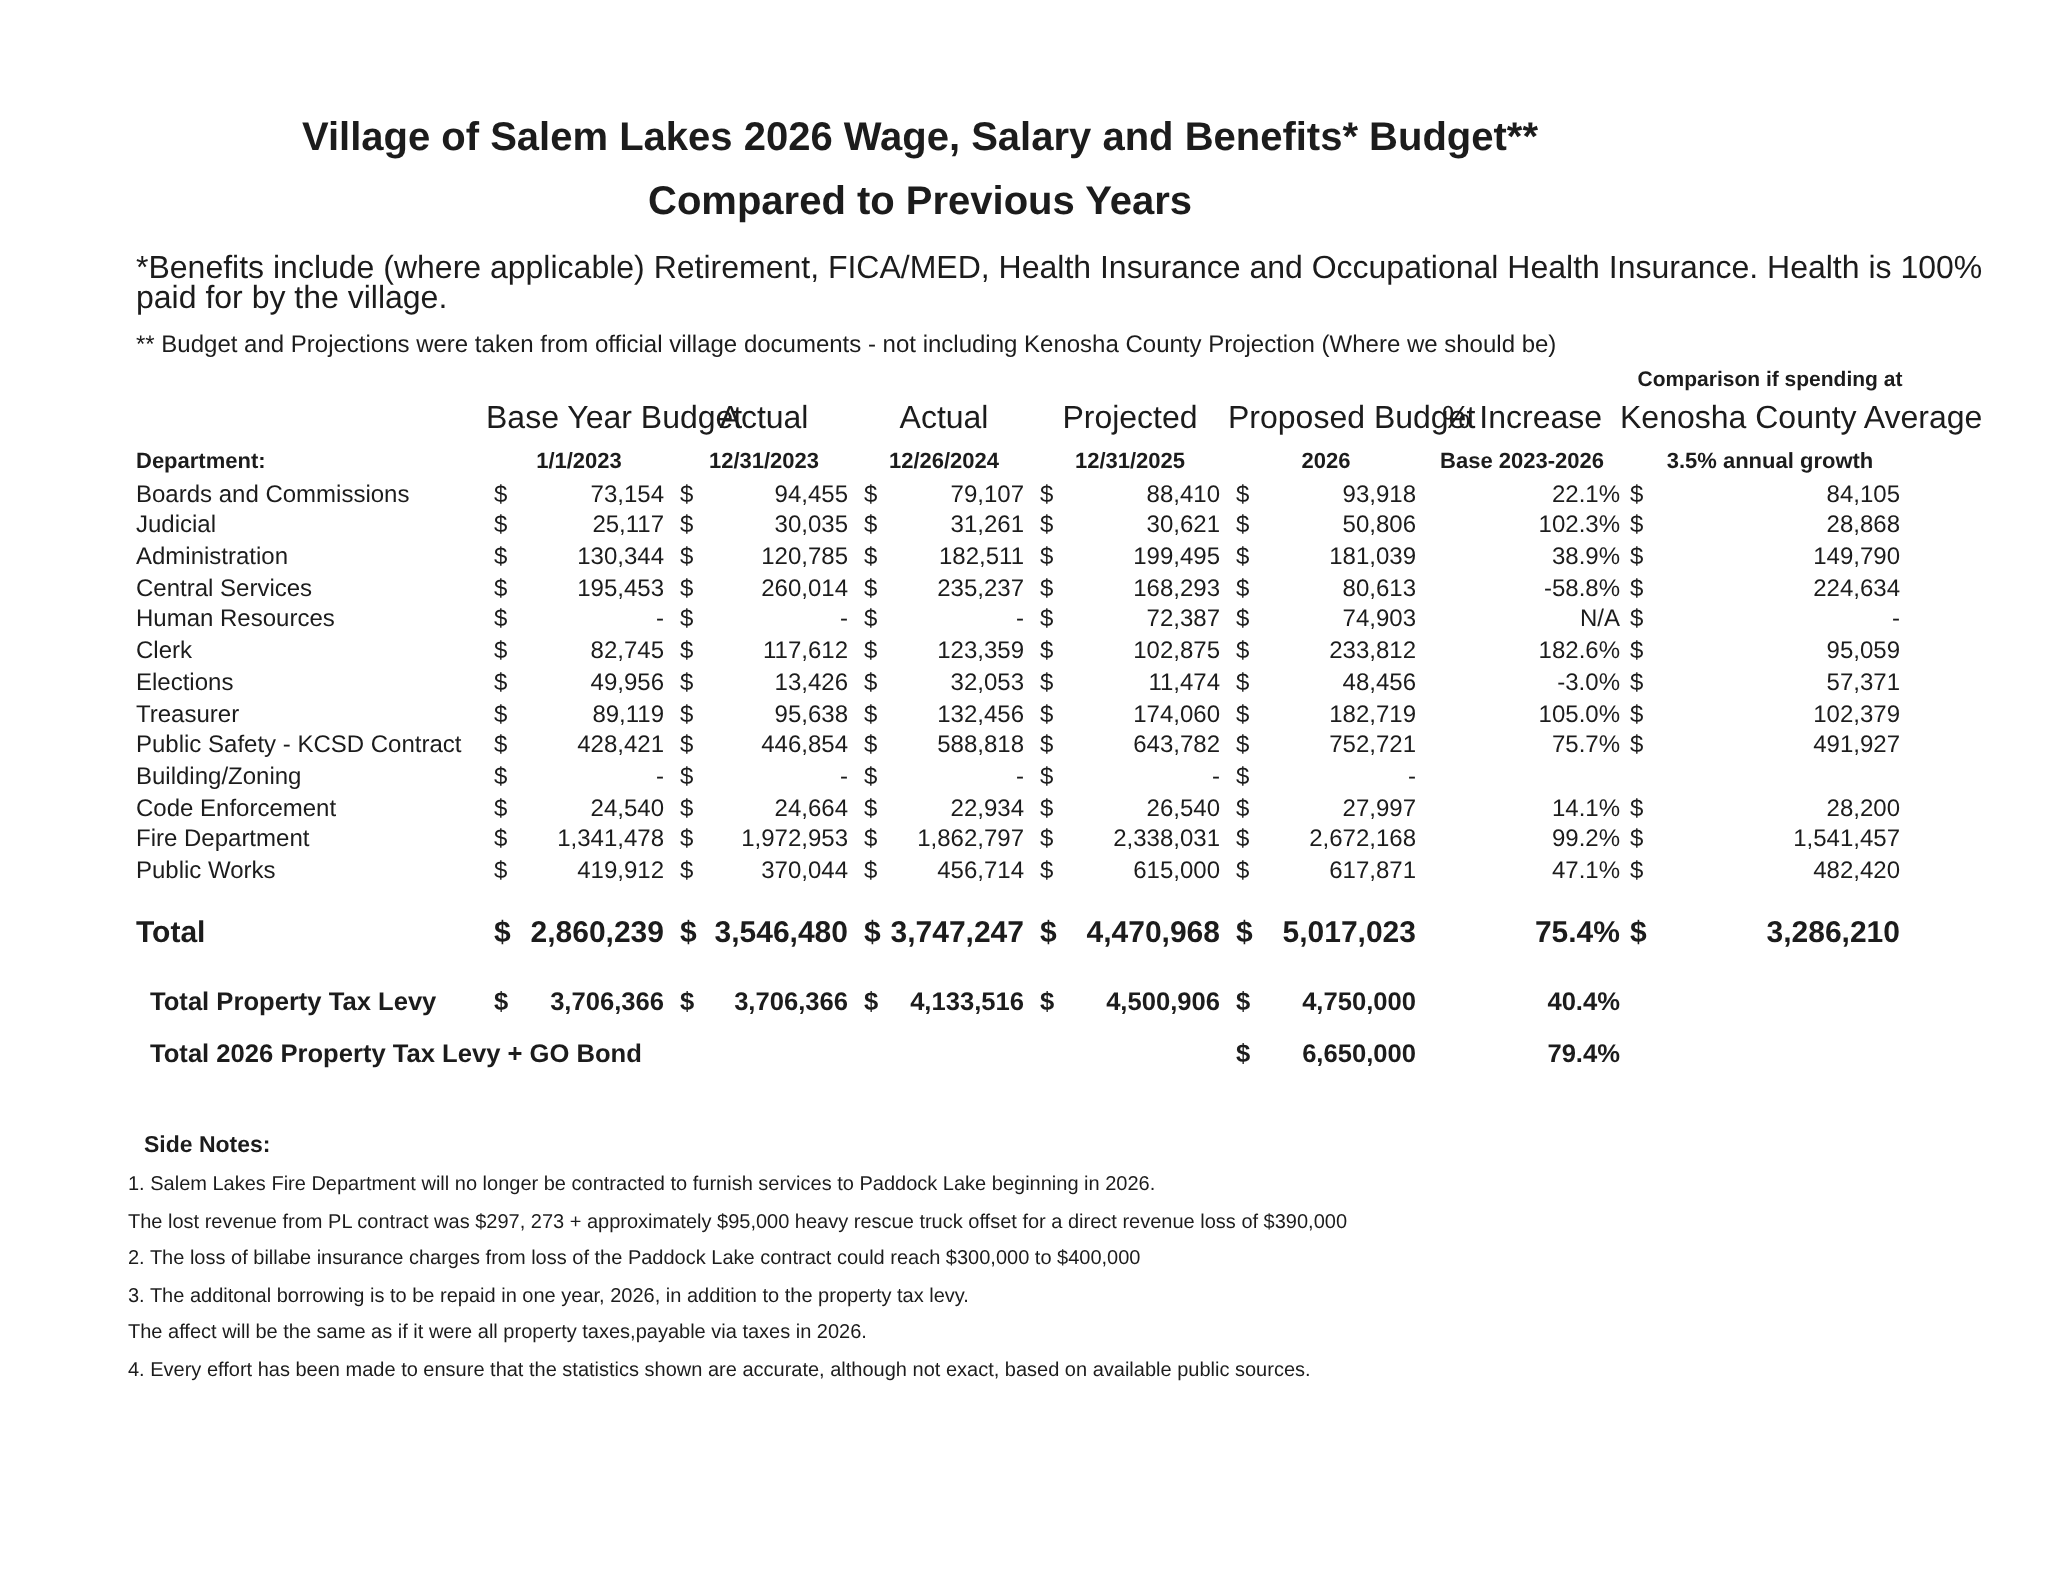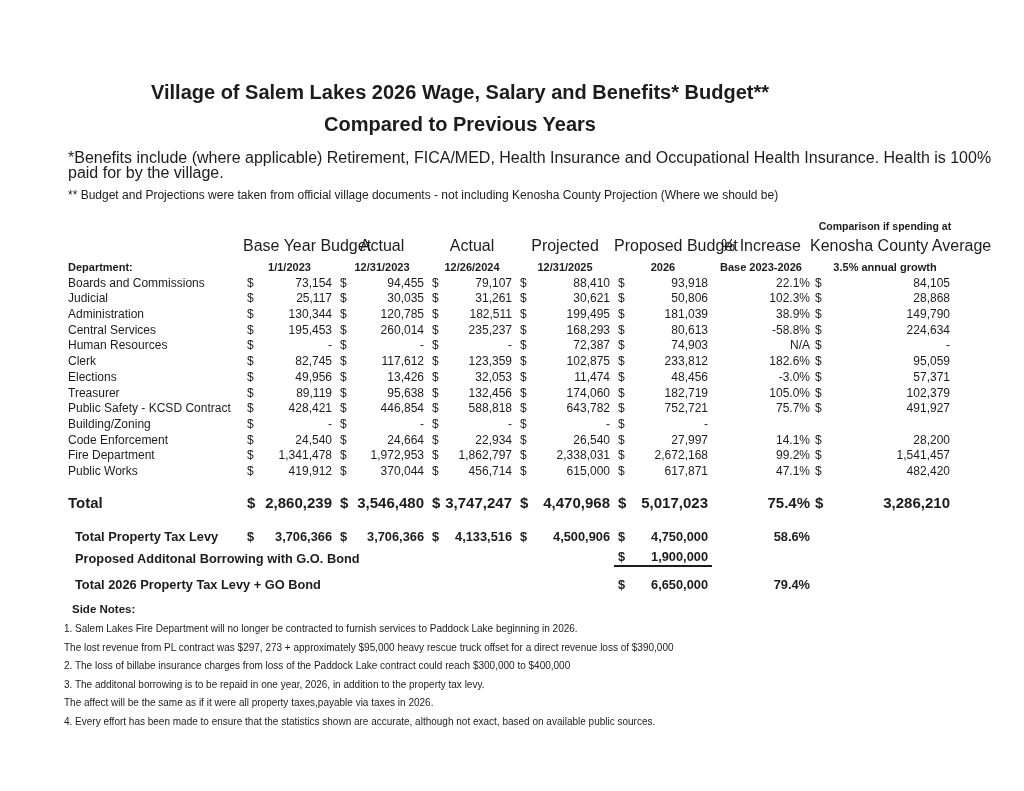--- a/index.html
+++ b/index.html
@@ -2,36 +2,36 @@
 <html><head>
 <meta charset="utf-8">
 <style>
   html, body { margin:0; padding:0; background:#ffffff; }
   body {
     width:1024px; height:791px; overflow:hidden;
     font-family:"Liberation Sans", sans-serif;
     color:#1c1c1c;
     -webkit-font-smoothing:antialiased;
   }
-  .page { position:relative; width:1024px; height:791px; background:#fff; padding-top:78px; box-sizing:border-box; }
+  .page { position:relative; width:1024px; height:791px; background:#fff; padding-top:55px; box-sizing:border-box; }
 
   
   .titles { width:920px; text-align:center; }
   .doc-title    { font-size:20px; font-weight:bold; line-height:28px; }
   .doc-subtitle { font-size:20px; font-weight:bold; line-height:28px; margin-top:4px; }
 
   
   .fnotes { margin-left:68px; }
   .fnote1 { font-size:16px; line-height:15px; margin-top:12px; }
   .fnote2 { font-size:12px; line-height:15px; margin-top:8px; }
 
   
   table.budget {
     border-collapse:collapse; table-layout:fixed;
-    width:892px; margin-left:68px; margin-top:16px;
+    width:892px; margin-left:68px; margin-top:3px;
   }
   table.budget td { padding:0; white-space:nowrap; vertical-align:bottom; overflow:visible; }
 
   tr.hrowA td { height:14px; font-size:10.5px; font-weight:bold; text-align:center; line-height:13px; }
   tr.hrowB td { height:20px; font-size:16px; font-weight:normal; text-align:center; line-height:15px; }
   tr.hrowC td { height:22px; font-size:11px; font-weight:bold; text-align:center; line-height:15px; }
   tr.hrowC td.dept { text-align:left; }
 
   tr.drow td { height:15.7px; font-size:12px; line-height:15px; }
   td.dept { text-align:left; }
@@ -47,21 +47,21 @@
   tr.trow td { height:20px; font-size:15px; font-weight:bold; line-height:17px; }
 
   tr.levy td { font-weight:bold; font-size:12.8px; line-height:17px; }
   tr.levy1 td { height:22px; }
   tr.levy2 td { height:22px; }
   tr.levy3 td { height:26px; }
   tr.levy td.dept, tr.levy td.span-label { padding-left:7px; text-align:left; }
   td.sumline .acc { border-bottom:2px solid #1c1c1c; }
 
   
-  .side-notes { margin-left:64px; margin-top:8px; }
+  .side-notes { margin-left:64px; margin-top:30px; }
   .side-notes-heading { font-size:11.5px; font-weight:bold; line-height:16px; padding-left:8px; margin-bottom:3px; }
   .note-line { font-size:10px; line-height:18.6px; }
 </style>
 </head>
 <body>
 
 <div class="page">
 
   <div class="titles">
     <div class="doc-title">Village of Salem Lakes 2026 Wage, Salary and Benefits* Budget**</div>
@@ -709,35 +709,24 @@
               <span>$</span>
               <span class="num">4,500,906</span>
             </div>
           </td>
         <td>
             <div class="acc">
               <span>$</span>
               <span class="num">4,750,000</span>
             </div>
           </td>
-        <td class="pct">58.6%</td>
+        <td class="pct">40.4%</td>
         <td></td>
       </tr>
 
-      <tr class="levy levy2">
-        <td class="span-label" colspan="5">Proposed Additonal Borrowing with G.O. Bond</td>
-        <td class="sumline">
-            <div class="acc">
-              <span>$</span>
-              <span class="num">1,900,000</span>
-            </div>
-          </td>
-        <td></td>
-        <td></td>
-      </tr>
 
       <tr class="levy levy3">
         <td class="span-label" colspan="5">Total 2026 Property Tax Levy + GO Bond</td>
         <td>
             <div class="acc">
               <span>$</span>
               <span class="num">6,650,000</span>
             </div>
           </td>
         <td class="pct">79.4%</td>

